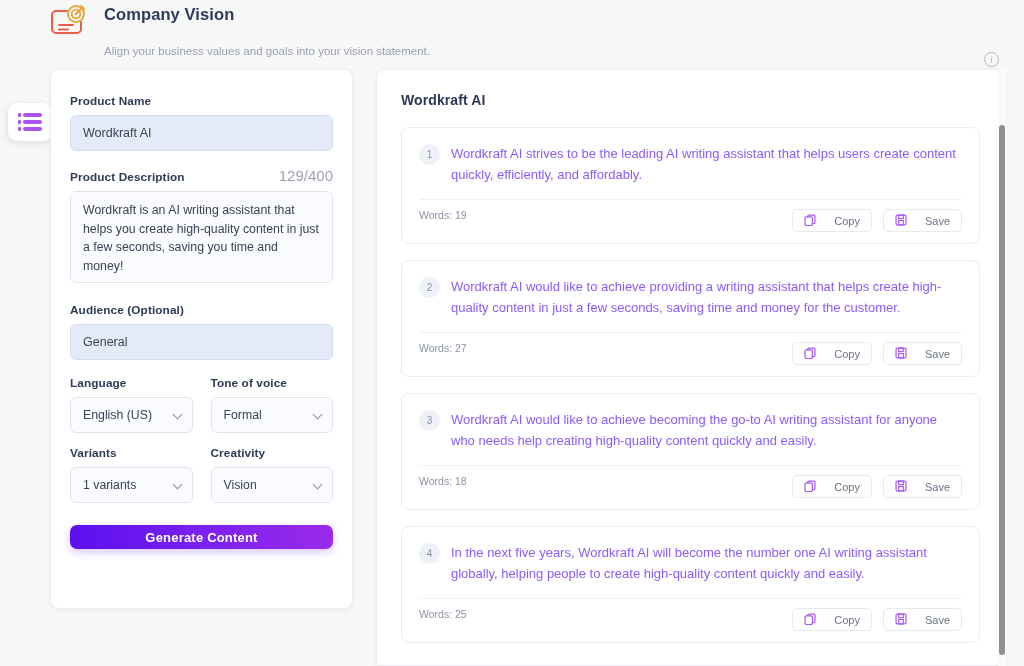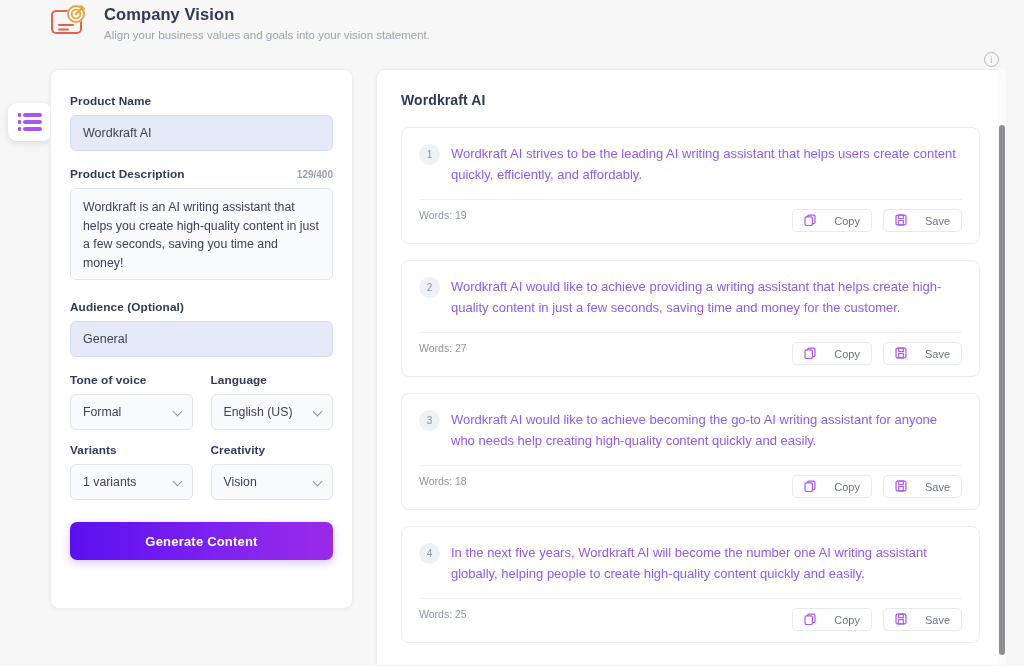--- a/index.html
+++ b/index.html
@@ -15,21 +15,21 @@
     position: absolute; left: 48px; top: 0;
     display: flex; align-items: flex-start; gap: 14px; justify-content: space-between;
   }
   .header-icon { width: 42px; height: 42px; flex: 0 0 42px; }
   .header-text { padding-top: 4px; }
   .header-title {
     font-size: 16.5px; font-weight: bold; color: #2e3a59;
     letter-spacing: .1px; line-height: 20px;
   }
   .header-sub {
-    font-size: 11.5px; color: #9aa2b1; margin-top: 4px; line-height: 15px;
+    font-size: 11.5px; color: #9aa2b1; margin-top: 20px; line-height: 15px;
   }
 
   .info-icon {
     position: absolute; right: 25px; top: 52px;
     width: 15px; height: 15px; border: 1.3px solid #b3b8c2;
     border-radius: 50%; color: #b3b8c2; font-size: 10px;
     font-family: "Liberation Serif", serif;
     display: flex; align-items: center; justify-content: center;
     line-height: 1;
   }
@@ -52,21 +52,21 @@
     width: 303px; height: 540px;
     background: #fff; border: 1px solid #eceef2; border-radius: 9px;
     box-shadow: 0 1px 4px rgba(30,30,60,.05);
     padding: 24px 19px;
   }
   .field-label {
     font-size: 11.8px; font-weight: bold; color: #2e3a59;
     letter-spacing: .1px; margin-bottom: 7px;
   }
   .label-row { display: flex; justify-content: space-between; align-items: baseline; }
-  .char-count { font-size: 10px; color: #9aa2b1; font-weight: bold; }
+  .char-count { font-size: 15px; color: #9aa2b1; font-weight: normal; }
 
   .text-input {
     width: 100%; height: 36px;
     background: #e4eaf7; border: 1px solid #d5def0; border-radius: 6px;
     padding: 0 12px; font-size: 12.5px; color: #3c4257;
     font-family: "Liberation Sans", sans-serif; outline: none;
   }
   .textarea-input {
     width: 100%; height: 92px; resize: none;
     background: #f9fbfe; border: 1px solid #dfe4ee; border-radius: 6px;
@@ -84,21 +84,21 @@
     display: flex; align-items: center; padding: 0 12px;
     font-size: 12.3px; color: #3c4257;
   }
   .chev {
     position: absolute; right: 11px; top: 13px;
     width: 7px; height: 7px; border-right: 1.6px solid #8b93a5;
     border-bottom: 1.6px solid #8b93a5; transform: rotate(45deg);
   }
 
   .generate-btn {
-    width: 100%; height: 38px; margin-top: 22px;
+    width: 100%; height: 24px; margin-top: 22px;
     background: linear-gradient(90deg, #5b0ff0 0%, #7d22f0 55%, #9b2ae8 100%);
     border: none; border-radius: 7px; color: #fff;
     font-size: 13px; font-weight: bold; letter-spacing: .2px;
     font-family: "Liberation Sans", sans-serif; cursor: pointer;
     box-shadow: 0 3px 8px rgba(105,20,230,.25);
   }
 
   
   .results-panel {
     position: absolute; left: 376px; top: 69px;
@@ -204,30 +204,30 @@
     <div class="field-label">Product Description</div>
     <div class="char-count">129/400</div>
   </div>
   <textarea class="textarea-input mb18" style="">Wordkraft is an AI writing assistant that helps you create high-quality content in just a few seconds, saving you time and money!</textarea>
 
   <div class="field-label">Audience (Optional)</div>
   <input class="text-input mb18" type="text" value="General" style="">
 
   <div class="two-col mb14">
     <div class="col">
+      <div class="field-label">Language</div>
+      <div class="select-box">
+        <span>English (US)</span>
+        <span class="chev"></span>
+      </div>
+    </div>
+    <div class="col">
       <div class="field-label">Tone of voice</div>
       <div class="select-box">
         <span>Formal</span>
-        <span class="chev"></span>
-      </div>
-    </div>
-    <div class="col">
-      <div class="field-label">Language</div>
-      <div class="select-box">
-        <span>English (US)</span>
         <span class="chev"></span>
       </div>
     </div>
   </div>
 
   <div class="two-col">
     <div class="col">
       <div class="field-label">Variants</div>
       <div class="select-box">
         <span>1 variants</span>

